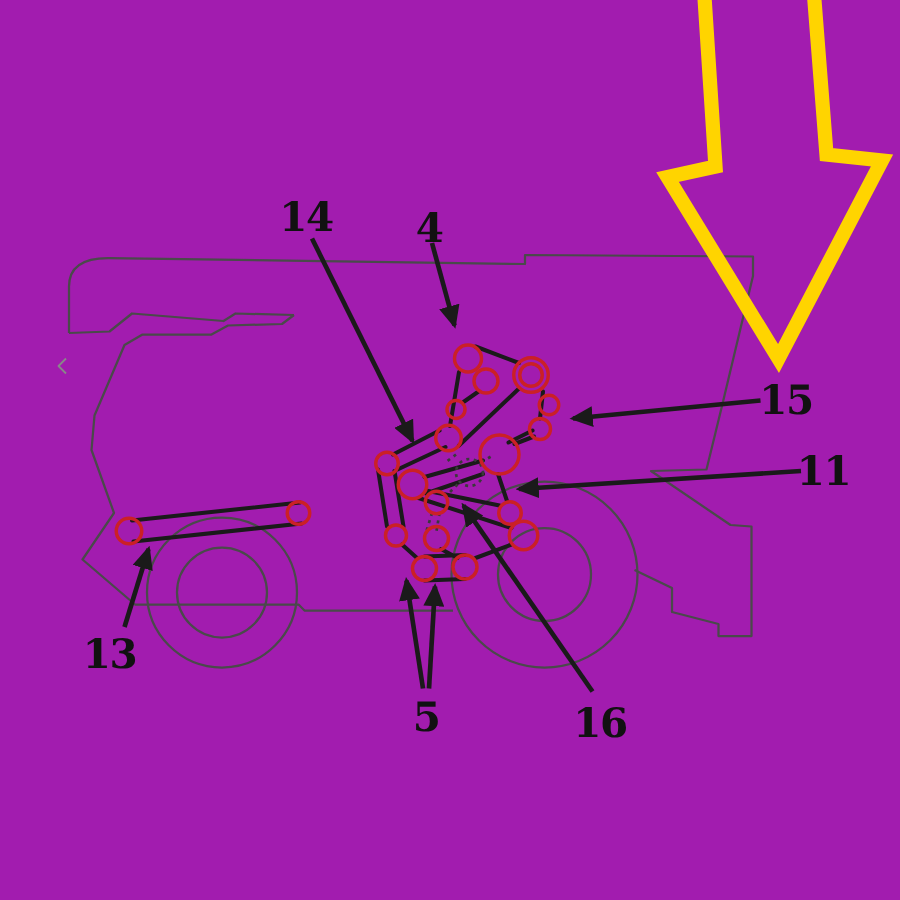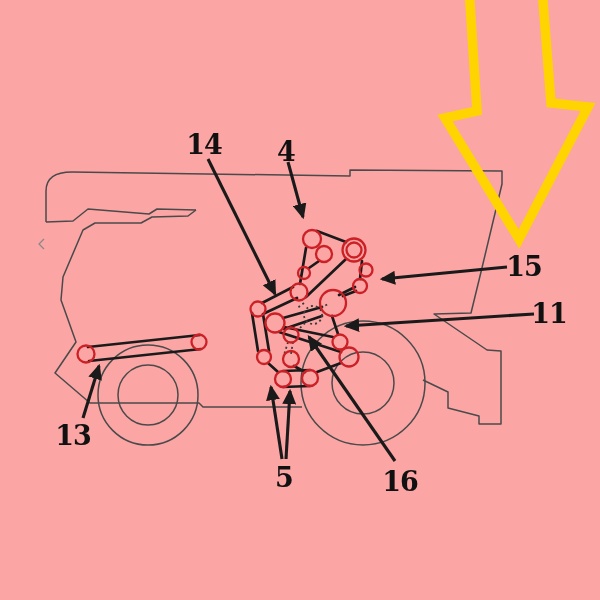--- a/index.html
+++ b/index.html
@@ -1,16 +1,16 @@
 <!DOCTYPE html>
 <html><head>
 <meta charset="utf-8">
 <style>
   html,body{margin:0;padding:0;background:#ffffff;}
-  .stage{width:600px;height:600px;position:relative;overflow:hidden;background:#fca5a5;}
+  .stage{width:600px;height:600px;position:relative;overflow:hidden;background:#a21caf;}
   svg{display:block;}
   text.callout{font-family:"DejaVu Serif","Liberation Serif",serif;font-weight:700;font-size:27px;letter-spacing:-1px;fill:#111;}
 </style>
 </head>
 <body>
 
 <div class="stage">
 <svg width="600" height="600" viewBox="0 0 600 600">
   <defs>
     <marker id="ah" viewBox="0 0 10 9" refX="8.5" refY="4.5" markerWidth="5" markerHeight="4.5" orient="auto" markerUnits="strokeWidth">

